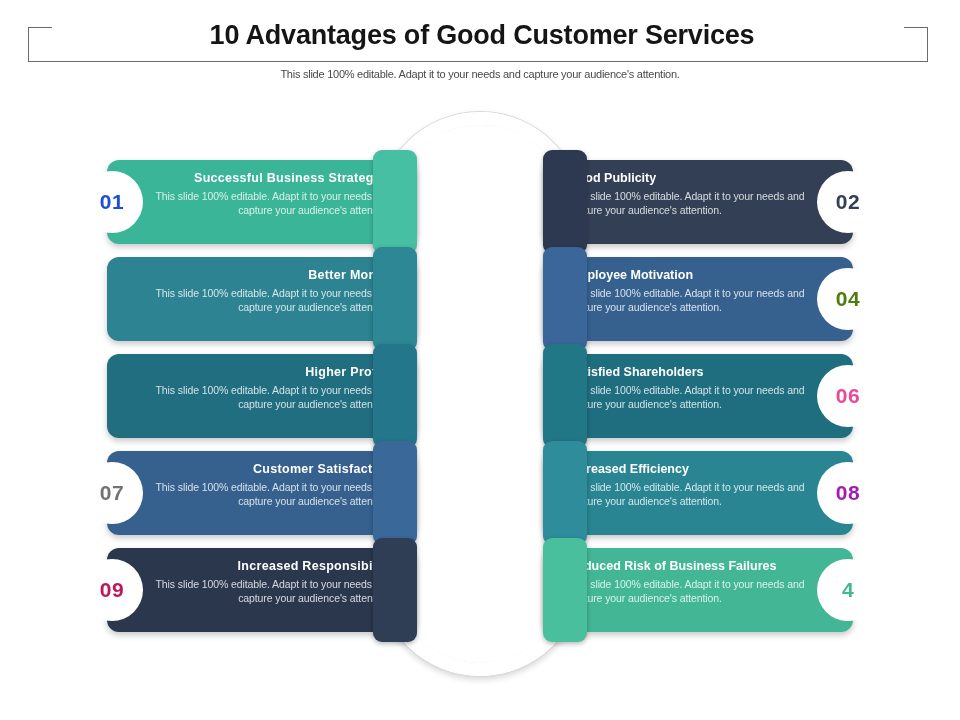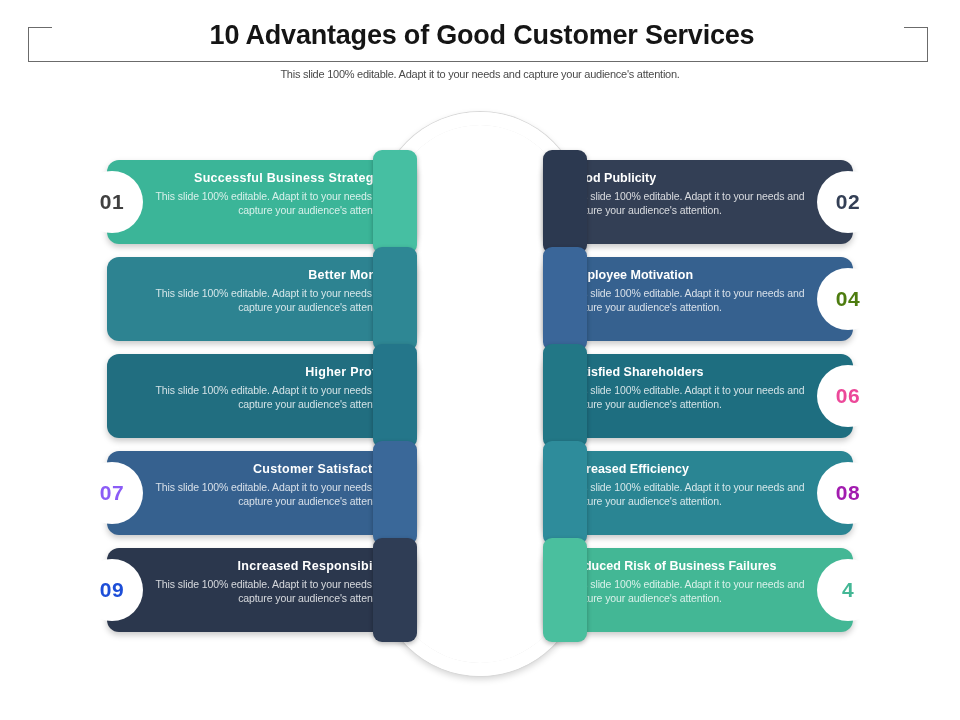--- a/index.html
+++ b/index.html
@@ -205,21 +205,21 @@
 
   <div class="rows" id="rows">
       <div class="row" style="top: 160px;">
         <div class="clip left" style="background: rgb(70, 191, 162);"></div>
         <div class="card left" style="background: rgb(59, 181, 152);">
           <div class="card-text">
             <div class="card-title">Successful Business Strategies</div>
             <div class="card-desc">This slide 100% editable.  Adapt it to  your needs and capture  your audience's  attention.</div>
           </div>
         </div>
-        <div class="badge left" style="color: #404040; text-align: right;">01</div>
+        <div class="badge left" style="color: #1d4ed8; text-align: right;">01</div>
       </div>
       <div class="row" style="top: 160px;">
         <div class="clip right" style="background: rgb(44, 57, 80);"></div>
         <div class="card right" style="background: rgb(51, 63, 85);">
           <div class="card-text">
             <div class="card-title">Good Publicity</div>
             <div class="card-desc">This slide 100% editable.  Adapt it to  your needs and capture  your audience's  attention.</div>
           </div>
         </div>
         <div class="badge right" style="color: rgb(51, 63, 85); text-align: center;">02</div>
@@ -263,41 +263,41 @@
         <div class="badge right" style="color: #ec4899;">06</div>
       </div>
       <div class="row" style="top: 451px;">
         <div class="clip left" style="background: rgb(58, 104, 153);"></div>
         <div class="card left" style="background: rgb(54, 97, 143);">
           <div class="card-text">
             <div class="card-title">Customer Satisfaction</div>
             <div class="card-desc">This slide 100% editable.  Adapt it to  your needs and capture  your audience's  attention.</div>
           </div>
         </div>
-        <div class="badge left" style="color: #8b5cf6;">07</div>
+        <div class="badge left" style="color: #737373;">07</div>
       </div>
       <div class="row" style="top: 451px;">
         <div class="clip right" style="background: rgb(46, 140, 155);"></div>
         <div class="card right" style="background: rgb(42, 133, 147);">
           <div class="card-text">
             <div class="card-title">Increased Efficiency</div>
             <div class="card-desc">This slide 100% editable.  Adapt it to  your needs and capture  your audience's  attention.</div>
           </div>
         </div>
         <div class="badge right" style="color: #a21caf;">08</div>
       </div>
       <div class="row" style="top: 548px;">
         <div class="clip left" style="background: rgb(47, 61, 85);"></div>
         <div class="card left" style="background: rgb(43, 55, 77);">
           <div class="card-text">
             <div class="card-title">Increased Responsibility</div>
             <div class="card-desc">This slide 100% editable.  Adapt it to  your needs and capture  your audience's  attention.</div>
           </div>
         </div>
-        <div class="badge left" style="color: #1d4ed8;">09</div>
+        <div class="badge left" style="color: #be185d;">09</div>
       </div>
       <div class="row" style="top: 548px;">
         <div class="clip right" style="background: rgb(74, 191, 158);"></div>
         <div class="card right" style="background: rgb(67, 183, 149);">
           <div class="card-text">
             <div class="card-title">Reduced Risk of Business Failures</div>
             <div class="card-desc">This slide 100% editable.  Adapt it to  your needs and capture  your audience's  attention.</div>
           </div>
         </div>
         <div class="badge right" style="color: rgb(67, 183, 149);">4</div>

